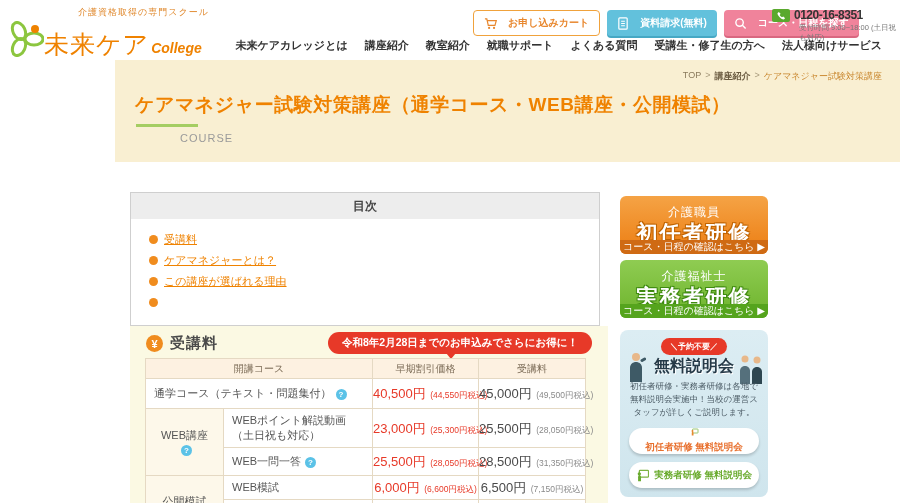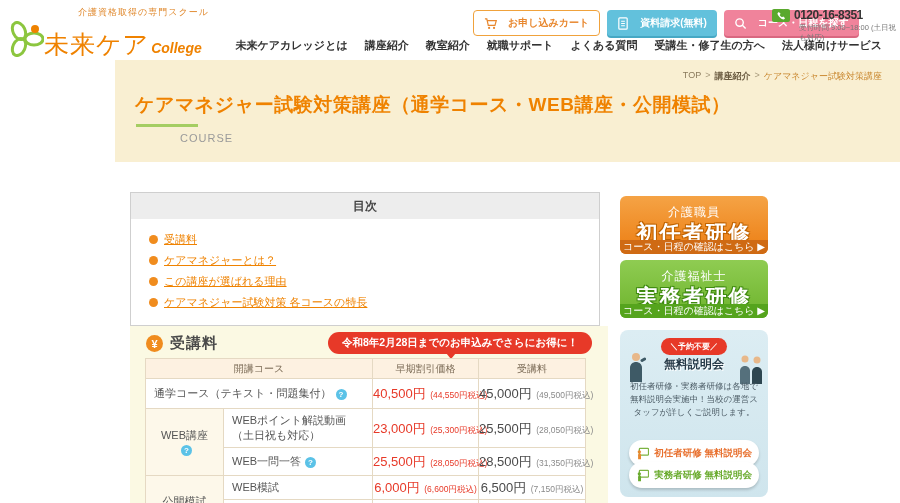--- a/index.html
+++ b/index.html
@@ -79,24 +79,24 @@
   .sb-sub { font-size:12px; color:#fff; margin-top:8px; letter-spacing:1px; }
   .sb-title { font-size:21px; font-weight:bold; color:#fff; letter-spacing:2px; line-height:1.1; }
   .sb-orange .sb-title { text-shadow:1px 1px 0 #c06300, -1px 1px 0 #c06300, 1px -1px 0 #c06300, -1px -1px 0 #c06300; }
   .sb-green .sb-title { text-shadow:1px 1px 0 #3f8a10, -1px 1px 0 #3f8a10, 1px -1px 0 #3f8a10, -1px -1px 0 #3f8a10; }
   .sb-strip { position:absolute; left:0; bottom:0; width:100%; height:14px; font-size:10px; color:#fff; display:flex; align-items:center; justify-content:center; }
   .sb-orange .sb-strip { background:#cf6a14; }
   .sb-green .sb-strip { background:#55a41d; }
 
   .seminar { position:absolute; left:620px; top:330px; width:148px; height:167px; border-radius:8px; background:linear-gradient(180deg,#dcedf3,#cfe5ed); overflow:hidden; }
   .sem-badge { position:absolute; left:50%; transform:translateX(-50%); top:8px; background:#e73928; color:#fff; font-size:8px; font-weight:bold; border-radius:9px; padding:3px 9px; white-space:nowrap; cursor:default; }
-  .sem-title { position:absolute; left:0; top:26px; width:100%; text-align:center; font-size:12px; font-weight:bold; color:#263a48; text-shadow:1px 1px 0 #fff; }
+  .sem-title { position:absolute; left:0; top:26px; width:100%; text-align:center; font-size:16px; font-weight:bold; color:#263a48; text-shadow:1px 1px 0 #fff; }
   .sem-desc { position:absolute; left:10px; top:50px; width:128px; font-size:8.5px; color:#4a5a64; line-height:1.55; text-align:center; }
   .sem-btn { position:absolute; left:9px; width:130px; height:26px; background:#fff; border-radius:13px; box-shadow:0 2px 3px rgba(0,0,0,0.18); display:flex; align-items:center; gap:5px; padding:0 7px; cursor:pointer; }
-  .sem-btn1 { top:110px; } .sem-btn2 { top:132px; }
+  .sem-btn1 { top:98px;flex-direction:column; } .sem-btn2 { top:132px; }
   .sem-btn-label { font-size:9.5px; font-weight:bold; white-space:nowrap; }
   .sem-btn1 .sem-btn-label { color:#e8702e; }
   .sem-btn2 .sem-btn-label { color:#6aab2e; }
   .sem-person { position:absolute; }
   .sp-left { left:6px; top:22px; } .sp-right { right:4px; top:24px; }
 </style>
 </head>
 <body>
 
 <div id="screen">
@@ -187,21 +187,20 @@
       <div class="toc-item">
         <span class="toc-bullet"></span>
         <span class="toc-link">ケアマネジャーとは？</span>
       </div>
       <div class="toc-item">
         <span class="toc-bullet"></span>
         <span class="toc-link">この講座が選ばれる理由</span>
       </div>
       <div class="toc-item">
         <span class="toc-bullet"></span>
-        <span class="toc-link">ケアマネジャー試験対策 各コースの特長</span>
       </div>
     </div>
   </div>
 
   <div class="fees-card">
     <div class="fees-head">
       <span class="fees-icon">¥</span>
       <span class="fees-title">受講料</span>
     </div>
     <div class="fees-badge">令和8年2月28日までのお申込みでさらにお得に！</div>

